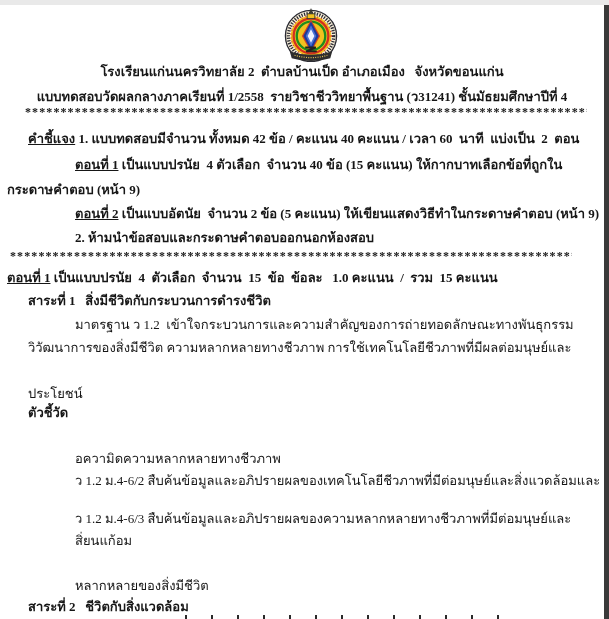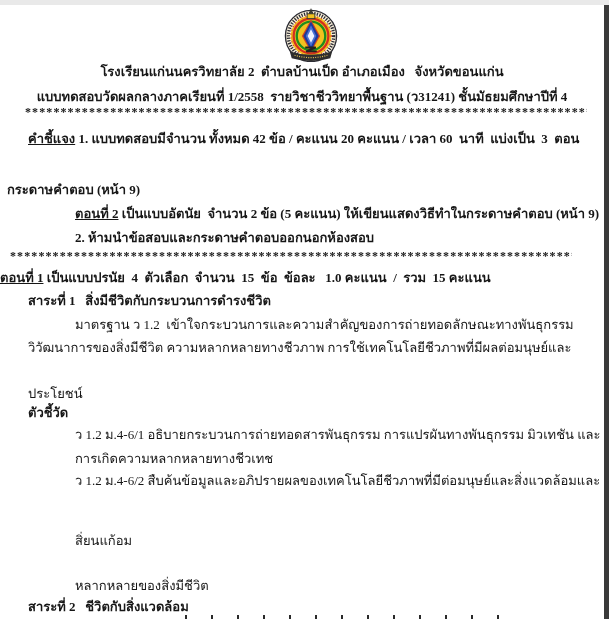--- a/index.html
+++ b/index.html
@@ -53,43 +53,44 @@
 
     <path d="M6 45 Q28 52 50 45 L48 52 Q28 58 8 52 Z" fill="#2e2e2e"></path>
     <path d="M11 49 Q28 54 45 49" fill="none" stroke="#e8c758" stroke-width="1.2" stroke-dasharray="1 1.4"></path>
   </svg>
 
   <div class="l b center" style="top:63px">โรงเรียนแก่นนครวิทยาลัย 2  ตำบลบ้านเป็ด อำเภอเมือง   จังหวัดขอนแก่น</div>
   <div class="l b center" style="top:88px">แบบทดสอบวัดผลกลางภาคเรียนที่ 1/2558  รายวิชาชีววิทยาพื้นฐาน (ว31241) ชั้นมัธยมศึกษาปีที่ 4</div>
 
   <div class="l stars" style="top:104px">****************************************************************************************************</div>
 
-  <div class="l b" style="top:130px;left:28px"><span class="u">คำชี้แจง</span><span> 1. แบบทดสอบมีจำนวน ทั้งหมด 42 ข้อ / คะแนน 20 คะแนน / เวลา 60  นาที  แบ่งเป็น  3  ตอน</span></div>
+  <div class="l b" style="top:130px;left:28px"><span class="u">คำชี้แจง</span><span> 1. แบบทดสอบมีจำนวน ทั้งหมด 42 ข้อ / คะแนน 40 คะแนน / เวลา 60  นาที  แบ่งเป็น  2  ตอน</span></div>
 
+  <div class="l b" style="top:156px;left:75px"><span class="u">ตอนที่ 1</span><span> เป็นแบบปรนัย  4 ตัวเลือก  จำนวน 40 ข้อ (15 คะแนน) ให้กากบาทเลือกข้อที่ถูกใน</span></div>
 
   <div class="l b" style="top:181px;left:7px">กระดาษคำตอบ (หน้า 9)</div>
 
   <div class="l b" style="top:205px;left:75px"><span class="u">ตอนที่ 2</span><span> เป็นแบบอัตนัย  จำนวน 2 ข้อ (5 คะแนน) ให้เขียนแสดงวิธีทำในกระดาษคำตอบ (หน้า 9)</span></div>
 
   <div class="l b" style="top:229px;left:75px">2. ห้ามนำข้อสอบและกระดาษคำตอบออกนอกห้องสอบ</div>
 
   <div class="l stars" style="top:248px;left:10px">****************************************************************************************************</div>
 
-  <div class="l b" style="top:269px;left:0"><span class="u">ตอนที่ 1</span><span> เป็นแบบปรนัย  4  ตัวเลือก  จำนวน  15  ข้อ  ข้อละ   1.0 คะแนน  /  รวม  15 คะแนน</span></div>
+  <div class="l b" style="top:269px;left:7px"><span class="u">ตอนที่ 1</span><span> เป็นแบบปรนัย  4  ตัวเลือก  จำนวน  15  ข้อ  ข้อละ   1.0 คะแนน  /  รวม  15 คะแนน</span></div>
 
   <div class="l b" style="top:292px;left:28px">สาระที่ 1   สิ่งมีชีวิตกับกระบวนการดำรงชีวิต</div>
   <div class="l" style="top:316px;left:75px">มาตรฐาน ว 1.2  เข้าใจกระบวนการและความสำคัญของการถ่ายทอดลักษณะทางพันธุกรรม</div>
   <div class="l" style="top:339px;left:28px">วิวัฒนาการของสิ่งมีชีวิต ความหลากหลายทางชีวภาพ การใช้เทคโนโลยีชีวภาพที่มีผลต่อมนุษย์และ</div>
   <div class="l" style="top:385px;left:28px">ประโยชน์</div>
 
   <div class="l b" style="top:404px;left:28px">ตัวชี้วัด</div>
 
-  <div class="l" style="top:426px;left:75px">ว 1.2 ม.4-6/1 อธิบายกระบวนการถ่ายทอดสารพันธุกรรม การแปรผันทางพันธุกรรม มิวเทชัน และ</div>
-  <div class="l" style="top:450px;left:75px">การเกิดความหลากหลายทางชีวเทช</div>
+  <div class="l" style="top:450px;left:75px">อความิดความหลากหลายทางชีวภาพ</div>
   <div class="l" style="top:472px;left:75px">ว 1.2 ม.4-6/2 สืบค้นข้อมูลและอภิปรายผลของเทคโนโลยีชีวภาพที่มีต่อมนุษย์และสิ่งแวดล้อมและ</div>
+  <div class="l" style="top:510px;left:75px">ว 1.2 ม.4-6/3 สืบค้นข้อมูลและอภิปรายผลของความหลากหลายทางชีวภาพที่มีต่อมนุษย์และ</div>
   <div class="l" style="top:532px;left:75px">สิ่ยนแก้อม</div>
   <div class="l" style="top:577px;left:75px">หลากหลายของสิ่งมีชีวิต</div>
 
   <div class="l b" style="top:598px;left:28px">สาระที่ 2   ชีวิตกับสิ่งแวดล้อม</div>
 
   <div class="clip-marks"></div>
 
   <div class="top-strip"></div>
   <div class="right-strip"></div>
 </div>

